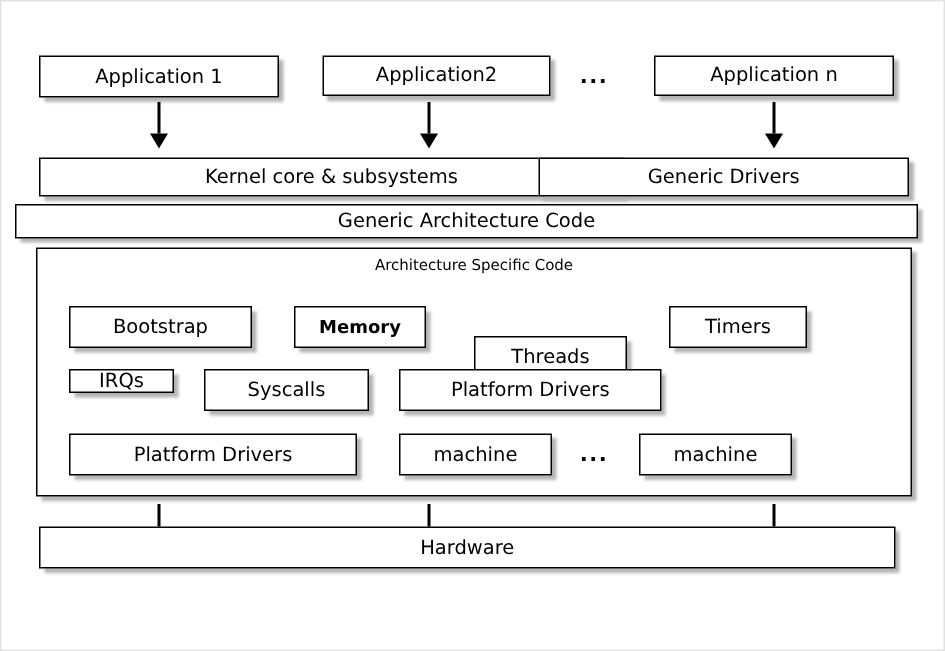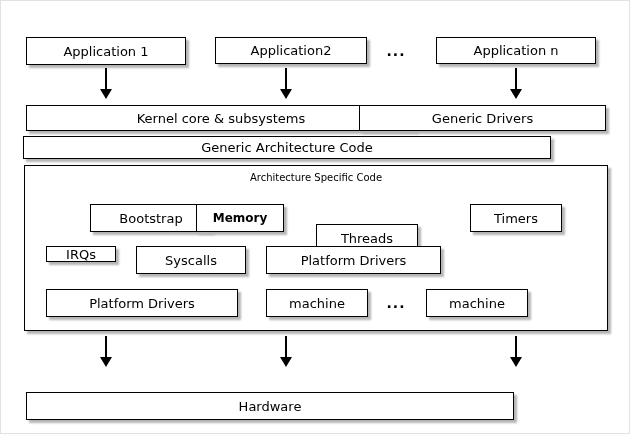--- a/index.html
+++ b/index.html
@@ -59,30 +59,30 @@
       <div class="head"></div>
   </div>
   <div class="arrow" style="left:508px; top:67px; height:32px;">
     <div class="stem"></div>
       <div class="head"></div>
   </div>
 
   <div class="box" style="left:25px; top:104px; width:390px; height:26px;">Kernel core &amp; subsystems</div>
   <div class="box" style="left:358px; top:104px; width:247px; height:26px;">Generic Drivers</div>
 
-  <div class="box" style="left:22px; top:135px; width:528px; height:23px;">Generic Architecture Code</div>
+  <div class="box" style="left:9px; top:135px; width:602px; height:23px;">Generic Architecture Code</div>
 
   <div class="container-box" style="left:23px; top:164px; width:584px; height:166px;">
     <div class="container-title">Architecture Specific Code</div>
   </div>
 
-  <div class="box" style="left:45px; top:203px; width:122px; height:28px;margin-left:44px;">Bootstrap</div>
+  <div class="box" style="left:45px; top:203px; width:122px; height:28px;">Bootstrap</div>
   <div class="box small-label" style="left:195px; top:203px; width:88px; height:28px;">Memory</div>
   <div class="box" style="left:315px; top:203px; width:102px; height:28px;margin-top:20px;">Threads</div>
-  <div class="box" style="left:445px; top:203px; width:92px; height:28px;margin-left:24px;">Timers</div>
+  <div class="box" style="left:445px; top:203px; width:92px; height:28px;">Timers</div>
 
   <div class="box" style="left:45px; top:245px; width:70px; height:16px;">IRQs</div>
   <div class="box" style="left:135px; top:245px; width:110px; height:28px;">Syscalls</div>
   <div class="box" style="left:265px; top:245px; width:175px; height:28px;">Platform Drivers</div>
 
   <div class="box" style="left:45px; top:288px; width:192px; height:28px;">Platform Drivers</div>
   <div class="box" style="left:265px; top:288px; width:102px; height:28px;">machine</div>
   <div class="ellipsis" style="left:375px; top:288px; width:40px; height:28px;">...</div>
   <div class="box" style="left:425px; top:288px; width:102px; height:28px;">machine</div>
 
@@ -92,15 +92,15 @@
   </div>
   <div class="arrow" style="left:278px; top:335px; height:31px;">
     <div class="stem"></div>
       <div class="head"></div>
   </div>
   <div class="arrow" style="left:508px; top:335px; height:31px;">
     <div class="stem"></div>
       <div class="head"></div>
   </div>
 
-  <div class="box" style="left:25px; top:391px; width:488px; height:28px;">Hardware</div>
+  <div class="box" style="left:25px; top:350px; width:571px; height:28px;">Hardware</div>
 
 </div>
 
 </body></html>

